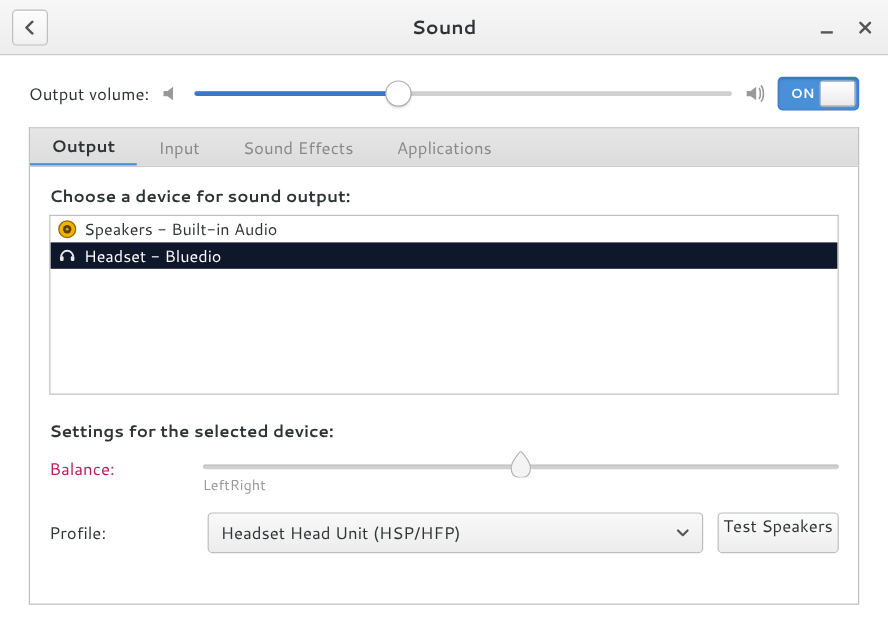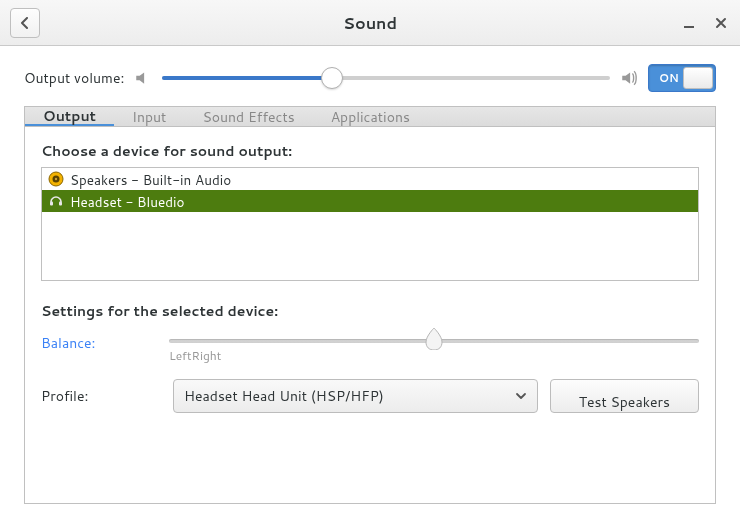--- a/index.html
+++ b/index.html
@@ -64,72 +64,72 @@
     position:absolute; right:2px; top:2px; width:30px; height:22px;
     background:linear-gradient(#fff,#eaeaea); border:1px solid #bfbfbf; border-radius:3px;
   }
 
   
   .tabbar {
     background:linear-gradient(#e6e6e6,#dcdcdc);
     border:1px solid #c0c0c0;
     border-bottom:none;
     display:flex;
-    height:20px;
+    height:32px;
     align-items:stretch;
   }
   .tab {
     padding:0 18px; display:flex; align-items:center; color:#888; cursor:pointer;
     font-size:14px;
   }
   .tab.active { color:#2e3436; font-weight:bold; border-bottom:3px solid #4a90d9; margin-bottom:-1px; }
 
   
   .panel {
     flex:1; border:1px solid #c0c0c0; background:#fff;
     padding: 14px 16px 20px 16px;
     display:flex; flex-direction:column;
   }
   .section-title { font-weight:bold; margin-bottom:6px; }
 
   .device-list {
-    border:1px solid #c0c0c0; height:114px; background:#fff; overflow:hidden;
+    border:1px solid #c0c0c0; height:150px; background:#fff; overflow:hidden;
   }
   .device-row {
     display:flex; align-items:center; gap:6px; padding:3px 6px; height:22px;
     cursor:pointer; font-size:13.5px;
   }
-  .device-row.selected { background:#4d7c0f; color:#fff; }
+  .device-row.selected { background:#0f172a; color:#fff; }
   .dev-icon { width:16px; height:16px; display:flex; align-items:center; justify-content:center; }
 
   .settings-sec { margin-top:20px; }
   .balance-row { display:flex; align-items:flex-start; gap:8px; margin:8px 0 6px 0; }
-  .balance-label { color:#3b82f6; width:120px; padding-top:4px; }
+  .balance-label { color:#be185d; width:120px; padding-top:4px; }
   .balance-slider-wrap { flex:1; position:relative; }
   .balance-track { height:4px; background:linear-gradient(#d6d6d6,#cfcfcf); border-radius:2px; margin-top:10px; box-shadow: inset 0 1px 1px rgba(0,0,0,0.15);}
   .balance-thumb {
     position:absolute; width:18px; height:22px; left:50%; top:10px; transform:translate(-50%,-50%);
     cursor:pointer;
   }
   .balance-thumb svg { width:18px; height:22px; display:block; }
   .balance-labels { display:flex; font-size:12px; color:#999; margin-top:4px; }
 
   .profile-row { display:flex; align-items:center; gap:12px; margin-top:15px; }
   .profile-label { width:120px; }
   .combo {
     flex:1; height:34px; border:1px solid #bcbcbc; border-radius:4px;
     background:linear-gradient(#f9f9f9,#ececec);
     display:flex; align-items:center; padding:0 10px; cursor:pointer;
     justify-content:space-between;
   }
   .combo-text { color:#2e3436; }
   .button {
-    height:34px; padding:0 28px; border:1px solid #bcbcbc; border-radius:4px;
+    height:34px; padding:0 4px; border:1px solid #bcbcbc; border-radius:4px;
     background:linear-gradient(#fdfdfd,#ededed); cursor:pointer;
-    display:flex; align-items:flex-end;
+    display:flex; align-items:flex-start;
   }
 </style>
 </head>
 <body>
 
 <div class="titlebar">
   <div class="back-btn">
     <svg width="12" height="12" viewBox="0 0 12 12">
         <path d="M8 1 L3 6 L8 11" stroke="#555" stroke-width="2" fill="none" stroke-linecap="round" stroke-linejoin="round"></path>
       </svg>

